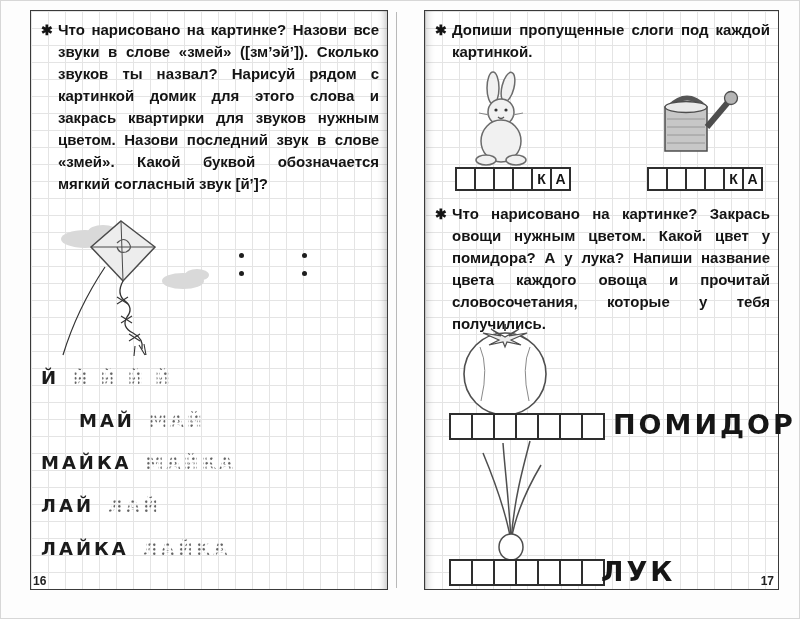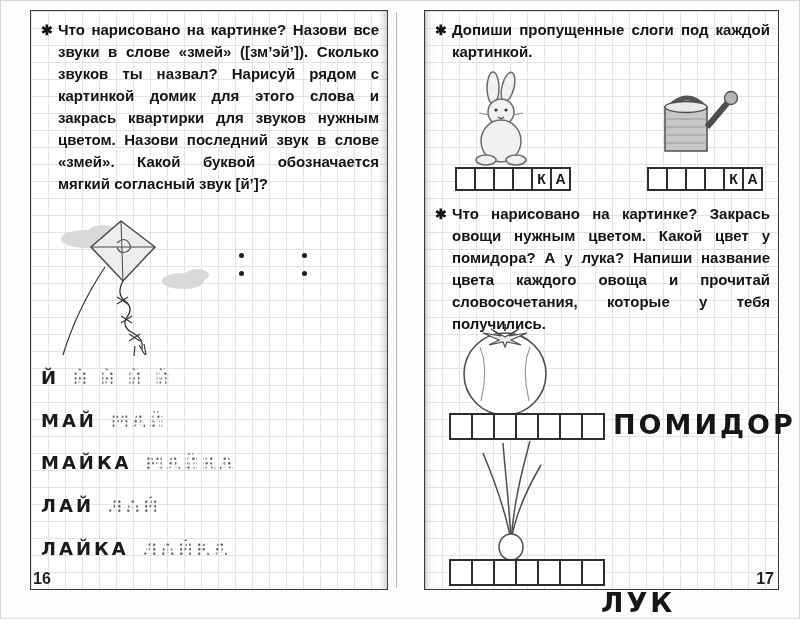--- a/index.html
+++ b/index.html
@@ -48,21 +48,21 @@
     font-weight:700;font-size:14px;color:#141414;
   }
   .cell:first-child{margin-left:0;}
   .cell-lg{width:20px;height:23px;}
 
   .veg-word{
     position:absolute;font-family:"DejaVu Sans",sans-serif;font-weight:700;
     font-size:27px;letter-spacing:3px;color:#161616;white-space:nowrap;
   }
   .page-number{
-    position:absolute;bottom:1px;font-size:16px;font-weight:700;color:#222;
+    position:absolute;bottom:1px;font-size:12px;font-weight:700;color:#222;
   }
   .dots-mark{position:absolute;display:flex;flex-direction:column;gap:13px;}
   .dots-mark span{width:5px;height:5px;border-radius:50%;background:#1e1e1e;display:block;}
   .illu{position:absolute;}
 </style>
 </head>
 <body>
 
 <div class="scan-frame"></div>
 <div class="spine-line" style="left:396px;"></div>
@@ -102,21 +102,21 @@
       <span></span>
     </div>
   <div class="dots-mark" style="left:271px;top:242px;">
       <span></span>
       <span></span>
     </div>
 
   <div class="practice-line" style="top:356px;">
     <span>Й</span><span class="dotted">Й Й Й Й</span>
   </div>
-  <div class="practice-line" style="top:399px;">
+  <div class="practice-line" style="top:399px;margin-left:38px;">
     <span>МАЙ</span><span class="dotted">МАЙ</span>
   </div>
   <div class="practice-line" style="top:441px;">
     <span>МАЙКА</span><span class="dotted">МАЙКА</span>
   </div>
   <div class="practice-line" style="top:484px;">
     <span>ЛАЙ</span><span class="dotted">ЛАЙ</span>
   </div>
   <div class="practice-line" style="top:527px;">
     <span>ЛАЙКА</span><span class="dotted">ЛАЙКА</span>
@@ -223,16 +223,16 @@
 
   <div class="strip" style="left:24px;top:548px;">
     <div class="cell cell-lg"></div>
     <div class="cell cell-lg"></div>
     <div class="cell cell-lg"></div>
     <div class="cell cell-lg"></div>
     <div class="cell cell-lg"></div>
     <div class="cell cell-lg"></div>
     <div class="cell cell-lg"></div>
   </div>
-  <div class="veg-word" style="left:176px;top:576px;">ЛУК</div>
+  <div class="veg-word" style="left:176px;top:545px;">ЛУК</div>
 
   <div class="page-number" style="right:4px;">17</div>
 </div>
 
 </body></html>

